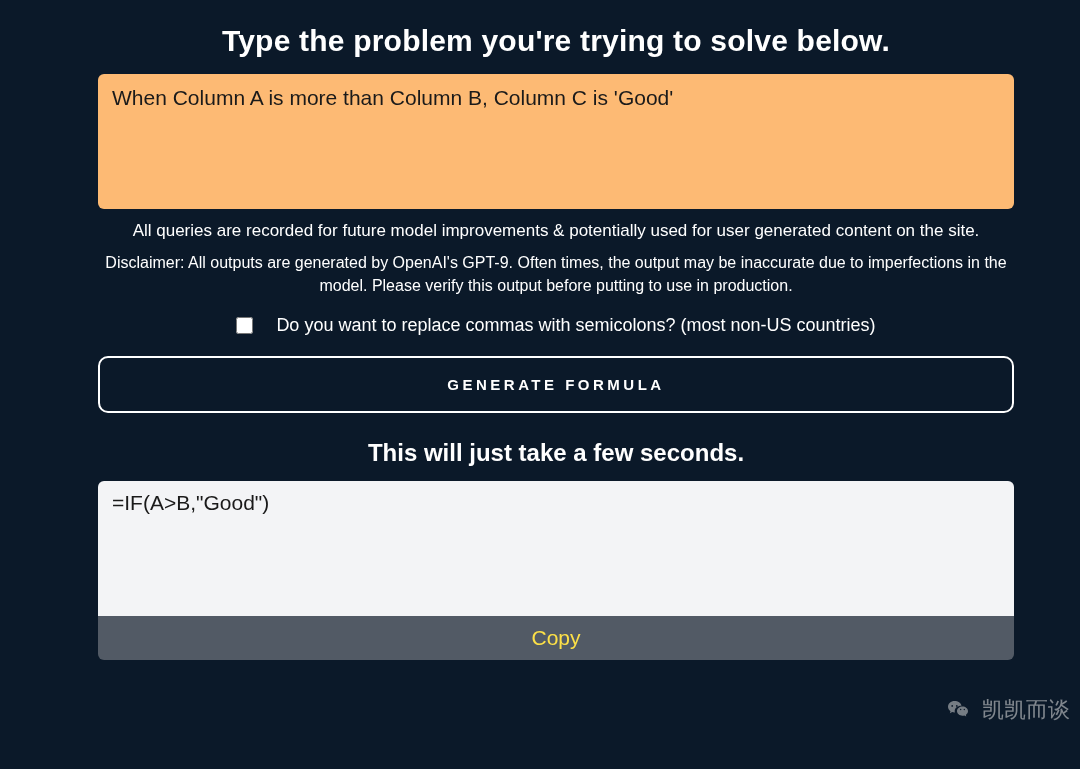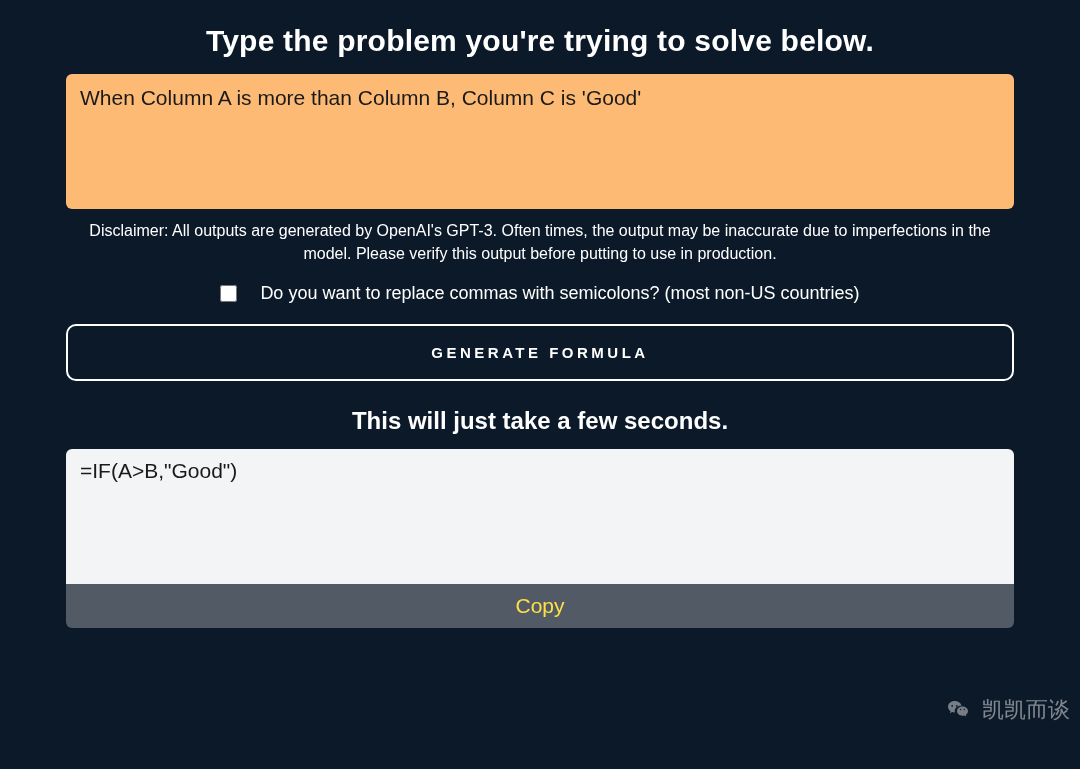--- a/index.html
+++ b/index.html
@@ -14,20 +14,21 @@
       width: 1080px;
       height: 769px;
       overflow: hidden;
       position: relative;
     }
     .container {
       padding: 24px 66px 0 66px;
       display: flex;
       flex-direction: column;
       align-items: center;
+      margin-left: 32px;
     }
     .title {
       font-size: 30px;
       font-weight: 700;
       text-align: center;
       margin-bottom: 16px;
       letter-spacing: 0.2px;
     }
     .subtitle {
       font-size: 20.5px;
@@ -147,21 +148,22 @@
     }
   </style>
 </head>
 <body>
 
 <div class="container">
   <h1 class="title">Type the problem you're trying to solve below.</h1>
 
   <textarea class="input-box" style="">When Column A is more than Column B, Column C is 'Good'</textarea>
 
-  <p class="disclaimer">Disclaimer: All outputs are generated by OpenAI's GPT-3. Often times, the output may be inaccurate due to imperfections in the model. Please verify this output before putting to use in production.</p>
+  <p class="note">All queries are recorded for future model improvements &amp; potentially used for user generated content on the site.</p>
+  <p class="disclaimer">Disclaimer: All outputs are generated by OpenAI's GPT-9. Often times, the output may be inaccurate due to imperfections in the model. Please verify this output before putting to use in production.</p>
 
   <div class="checkbox-row">
     <input type="checkbox" class="checkbox" style="">
     <span class="checkbox-label">Do you want to replace commas with semicolons? (most non-US countries)</span>
   </div>
 
   <button class="generate-btn">GENERATE FORMULA</button>
 
   <p class="wait-text">This will just take a few seconds.</p>
 

